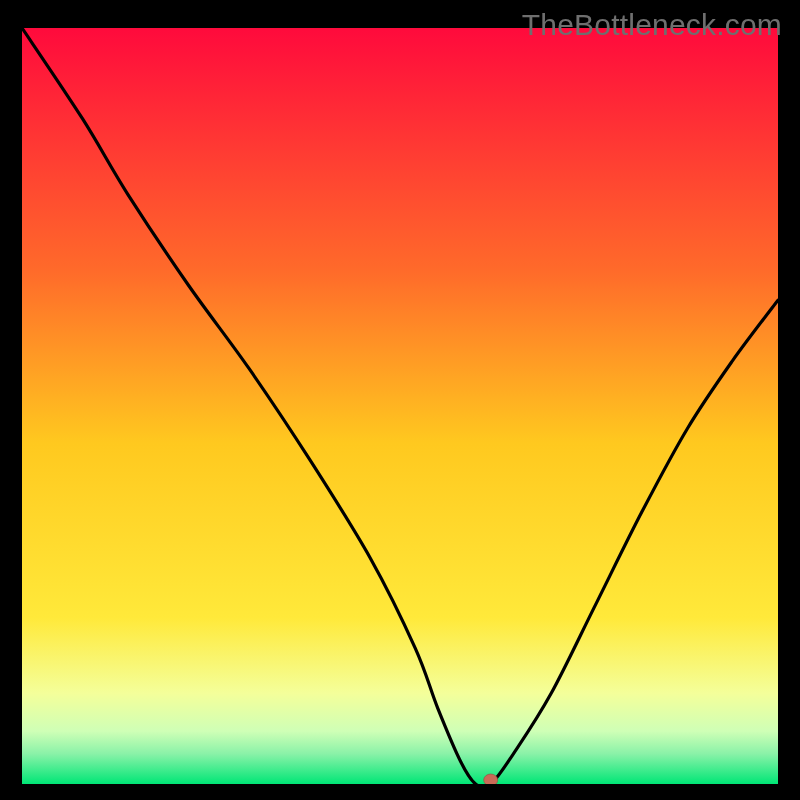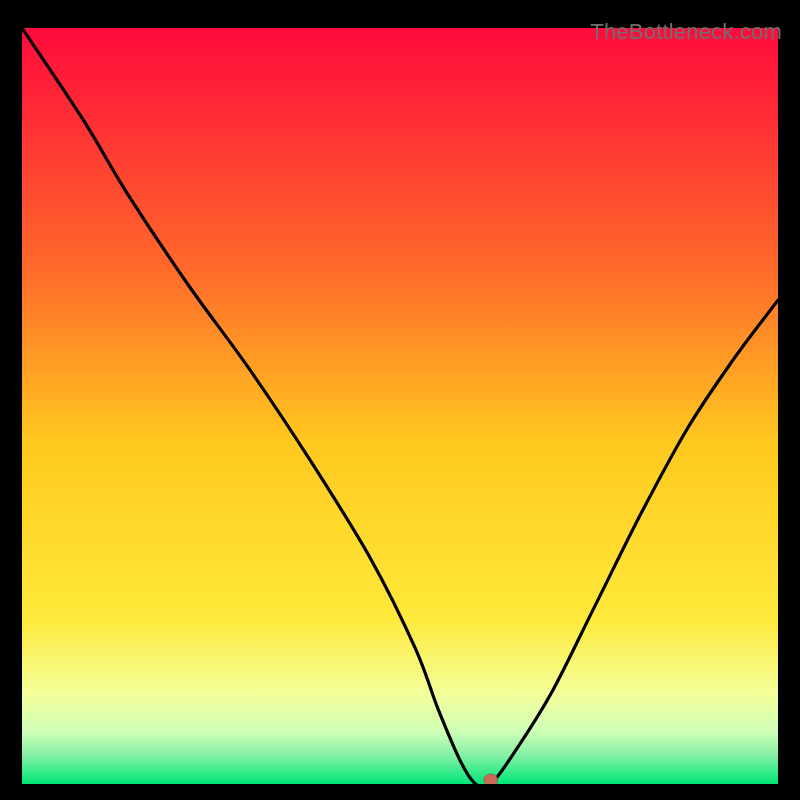--- a/index.html
+++ b/index.html
@@ -12,24 +12,24 @@
     font-family: Arial, Helvetica, sans-serif;
   }
   .frame {
     position: relative;
     width: 800px;
     height: 800px;
     background: #000;
   }
   .watermark {
     position: absolute;
-    top: 19px;
+    top: 8px;
     right: 18px;
     color: #6f6f6f;
-    font-size: 22px;
+    font-size: 30px;
     font-weight: 500;
     letter-spacing: 0.2px;
     z-index: 20;
   }
   .plot {
     position: absolute;
     left: 22px;
     top: 28px;
     width: 756px;
     height: 756px;

